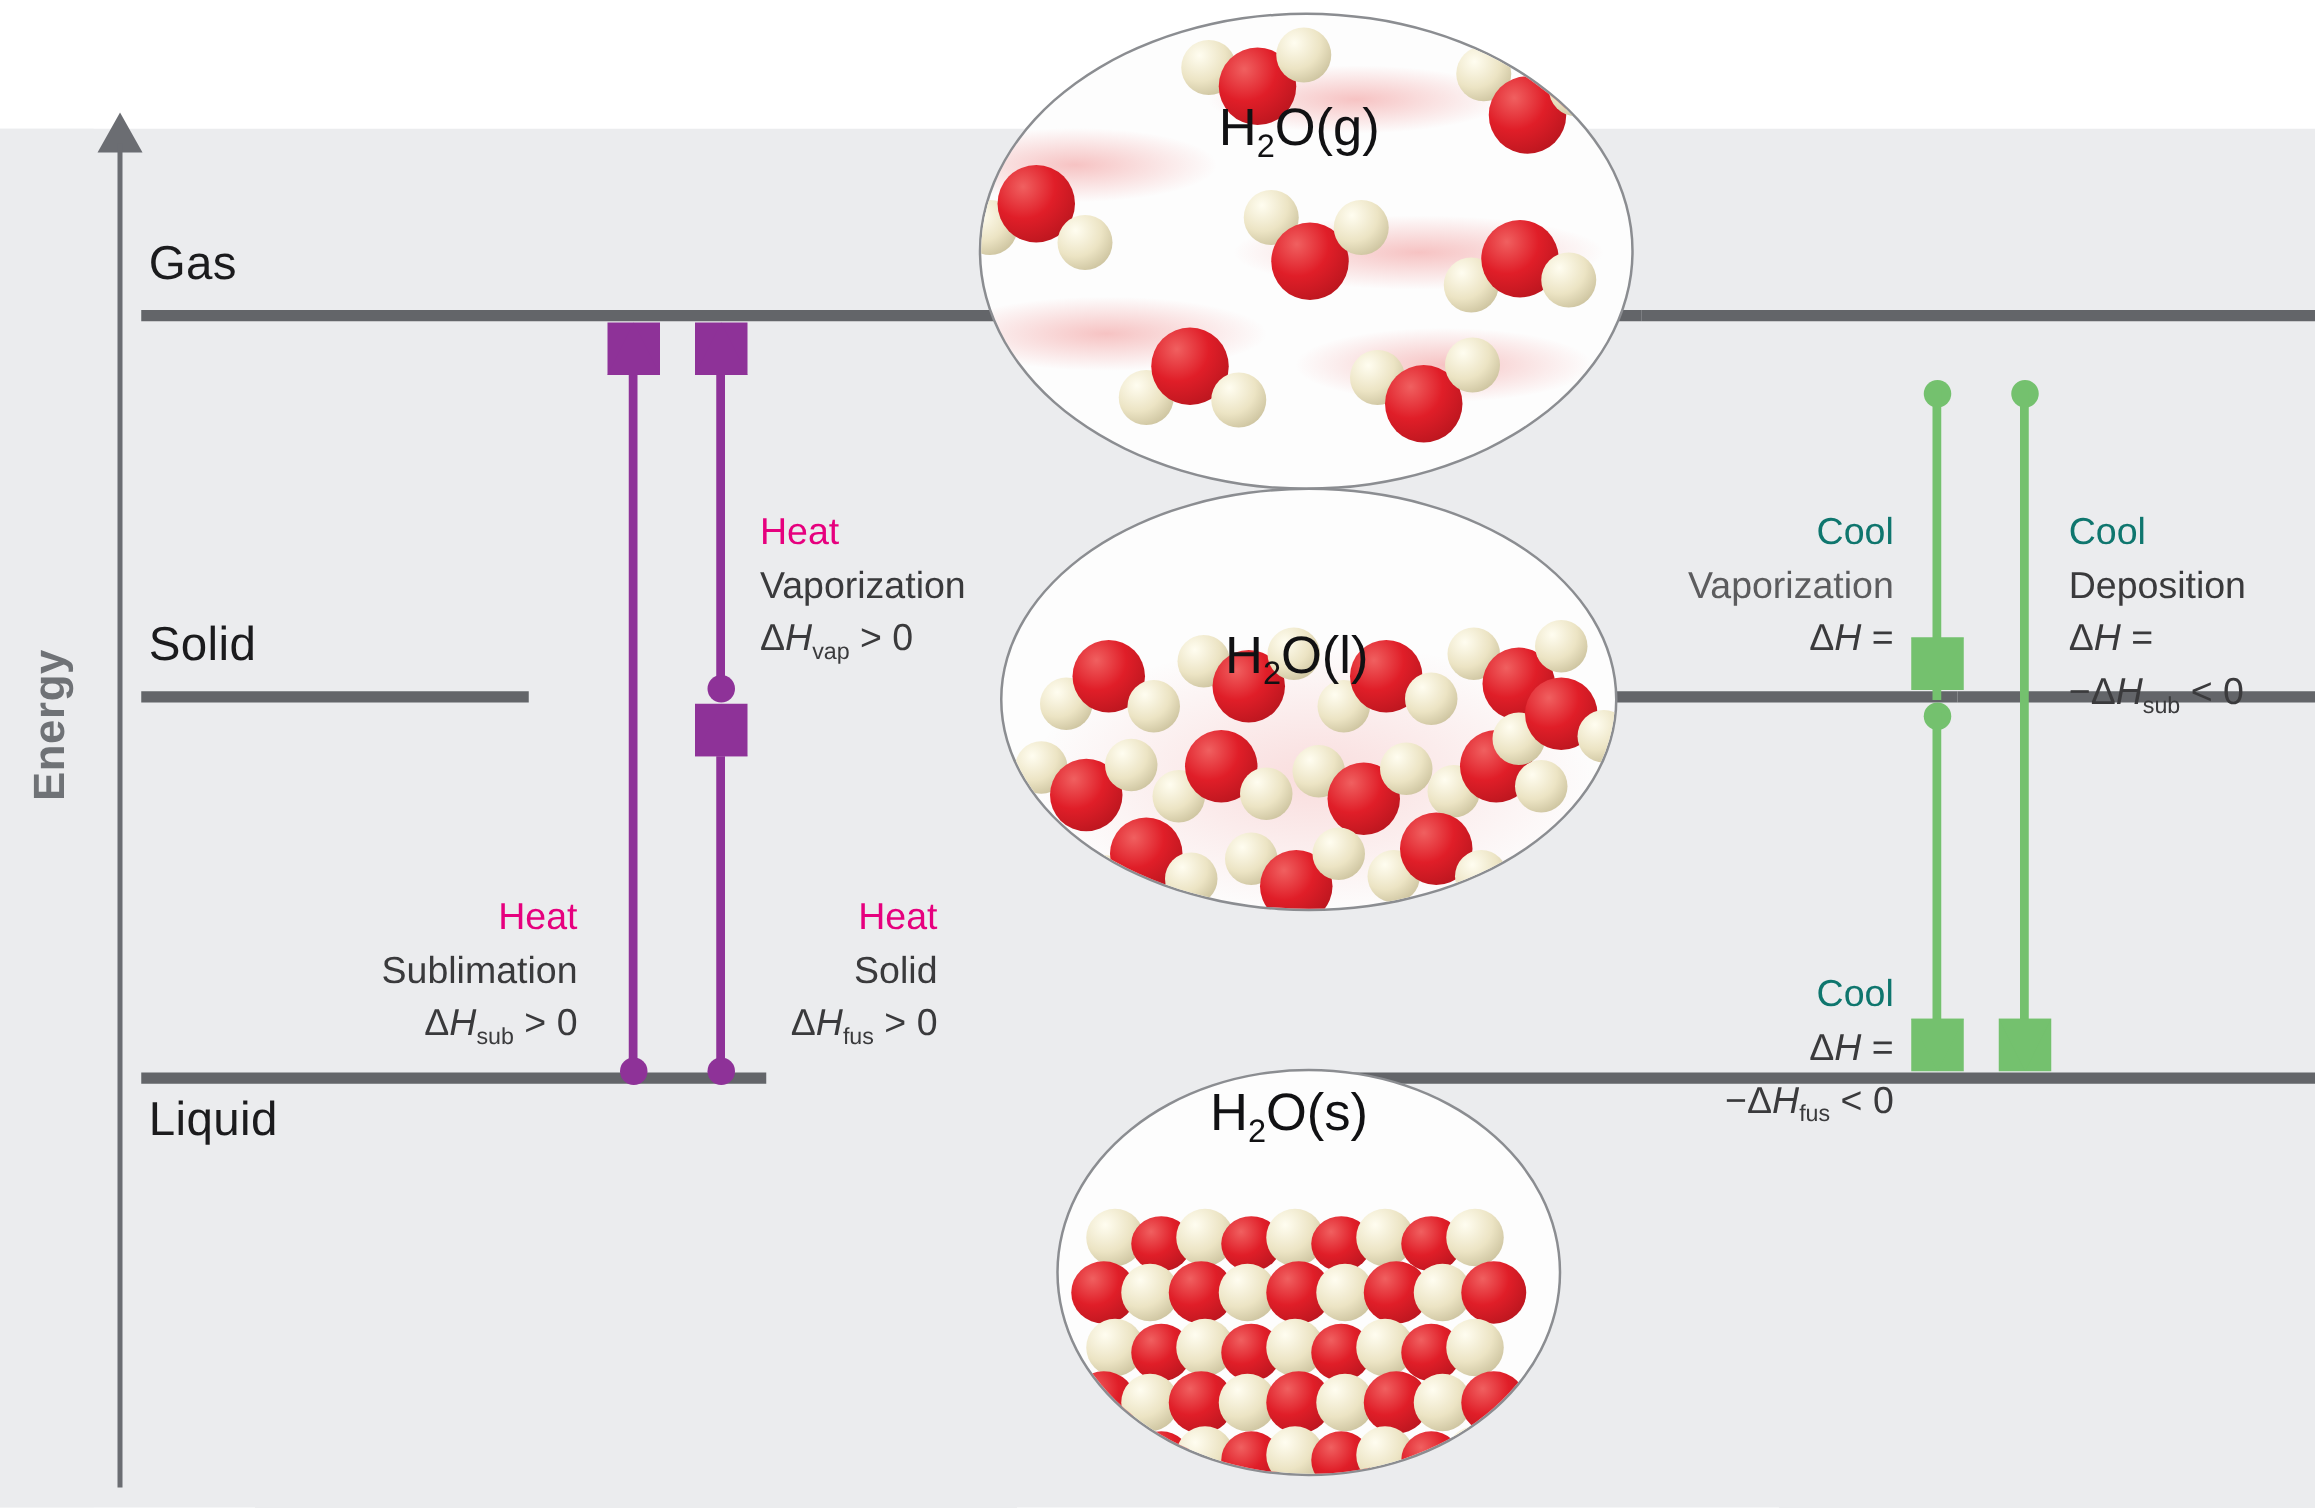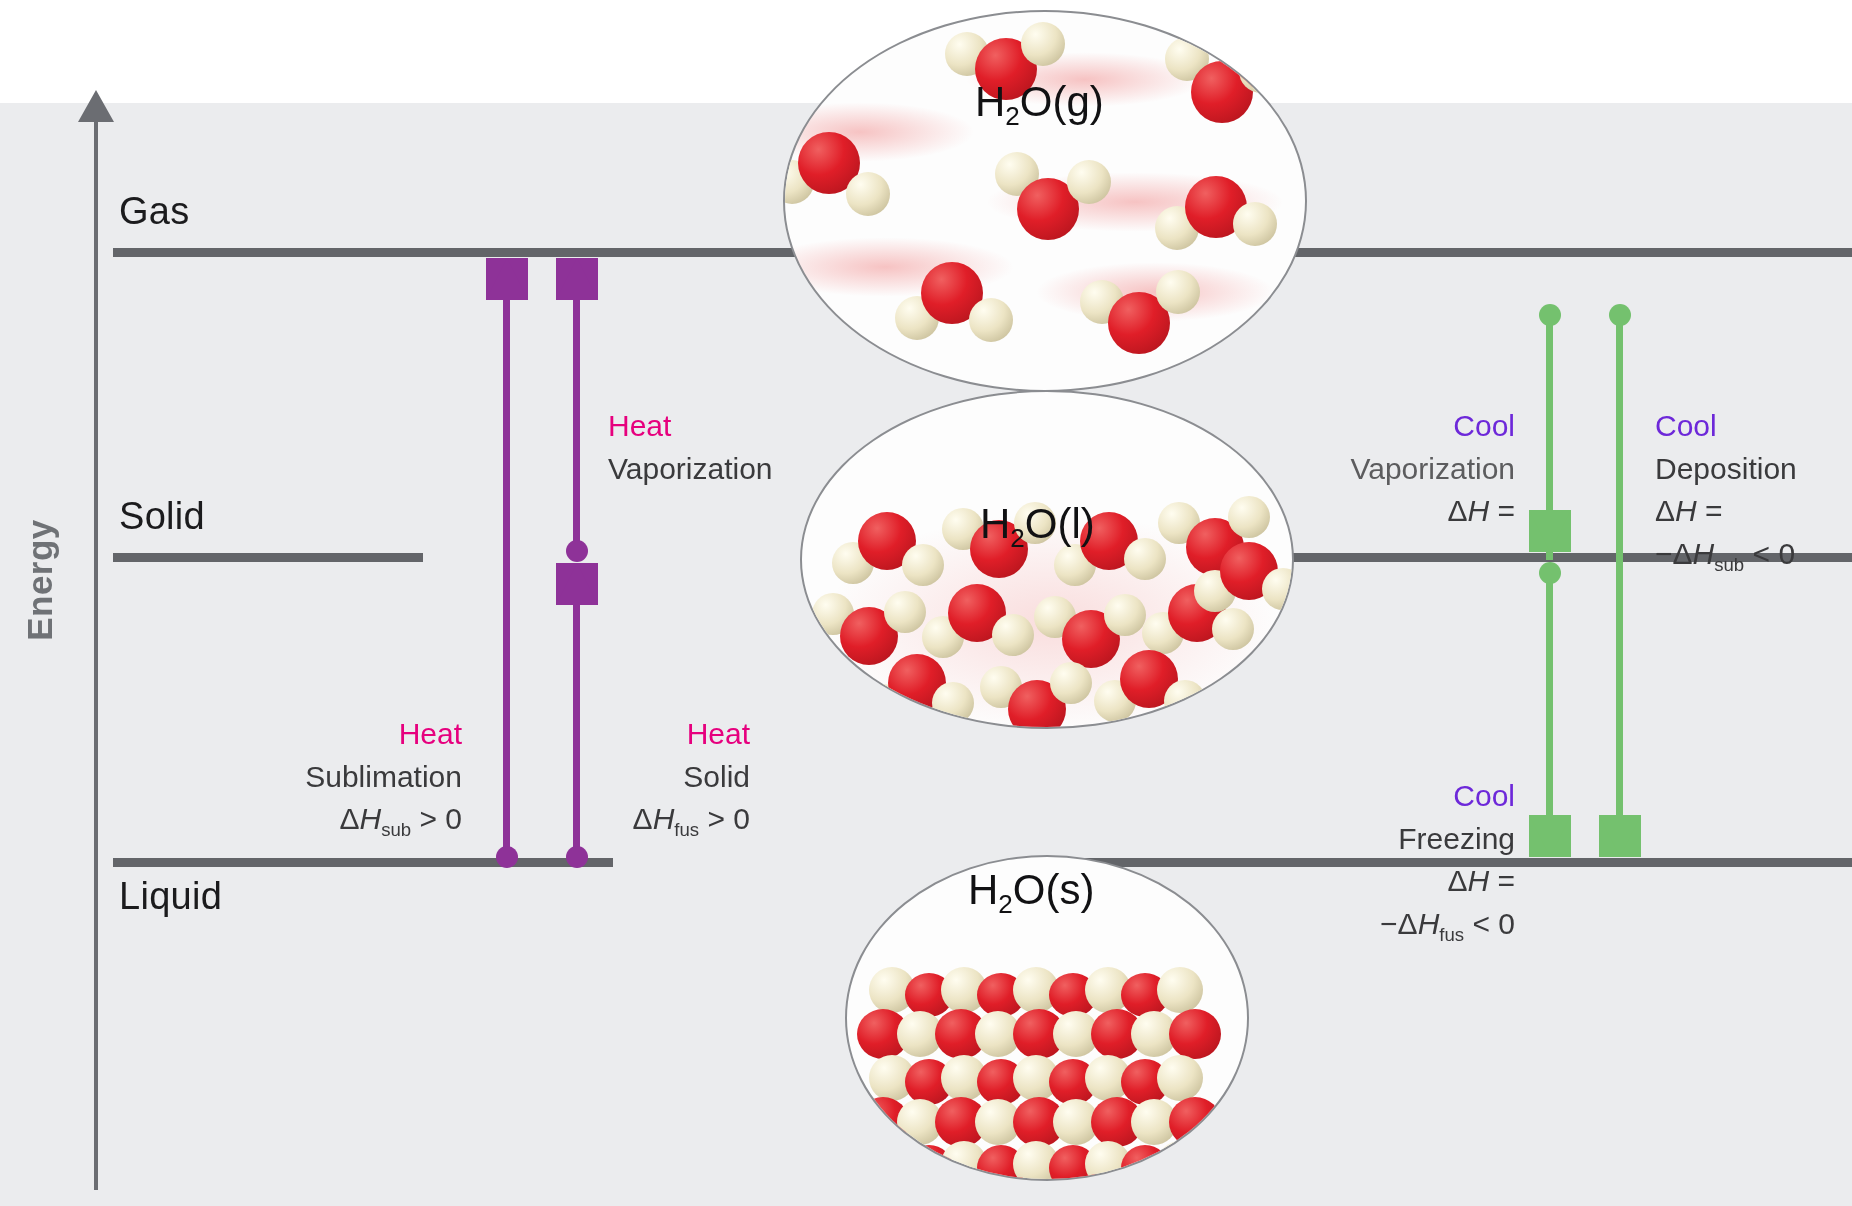--- a/index.html
+++ b/index.html
@@ -100,21 +100,21 @@
   }
   .head-down.green{border-top:42px solid #74c16e;}
   
   .txtblock{
     position:absolute;
     font-size:30px;
     color:#3a3a3c;
     line-height:1.42;
   }
   .txtblock .kw-heat{color:#e6007e;}
-  .txtblock .kw-cool{color:#6d28d9;}
+  .txtblock .kw-cool{color:#0f766e;}
   .txtblock .nm{color:#5c5c5e;}
   .txtblock .nm-dark{color:#3a3a3c;}
   .ta-right{text-align:right;}
   .ta-left{text-align:left;}
   .ital{font-style:italic;}
   sub{font-size:.62em;}
   
   .bubble{
     position:absolute;
     border-radius:50%;
@@ -197,20 +197,23 @@
   <div class="vline green" style="left:1546px;top:570px;height:254px;"></div>
   <div class="head-down green" style="left:1529px;top:815px;"></div>
 
   <div class="dot green" style="left:1609px;top:304px;"></div>
   <div class="vline green" style="left:1616px;top:312px;height:512px;"></div>
   <div class="head-down green" style="left:1599px;top:815px;"></div>
 
   <div class="txtblock ta-left" style="left:608px;top:405px;width:260px;">
     <div class="kw-heat">Heat</div>
     <div class="nm-dark">Vaporization</div>
+    <div>
+      Δ<span class="ital">H</span><sub>vap</sub> &gt; 0
+    </div>
   </div>
 
   <div class="txtblock ta-right" style="left:210px;top:713px;width:252px;">
     <div class="kw-heat">Heat</div>
     <div class="nm-dark">Sublimation</div>
     <div>
       Δ<span class="ital">H</span><sub>sub</sub> &gt; 0
     </div>
   </div>
 
@@ -236,21 +239,20 @@
     <div>
       Δ<span class="ital">H</span> =
     </div>
     <div>
       −Δ<span class="ital">H</span><sub>sub</sub> &lt; 0
     </div>
   </div>
 
   <div class="txtblock ta-right" style="left:1250px;top:775px;width:265px;">
     <div class="kw-cool">Cool</div>
-    <div class="nm-dark">Freezing</div>
     <div>
       Δ<span class="ital">H</span> =
     </div>
     <div>
       −Δ<span class="ital">H</span><sub>fus</sub> &lt; 0
     </div>
   </div>
 
   <div class="bubble bub-gas">
 

